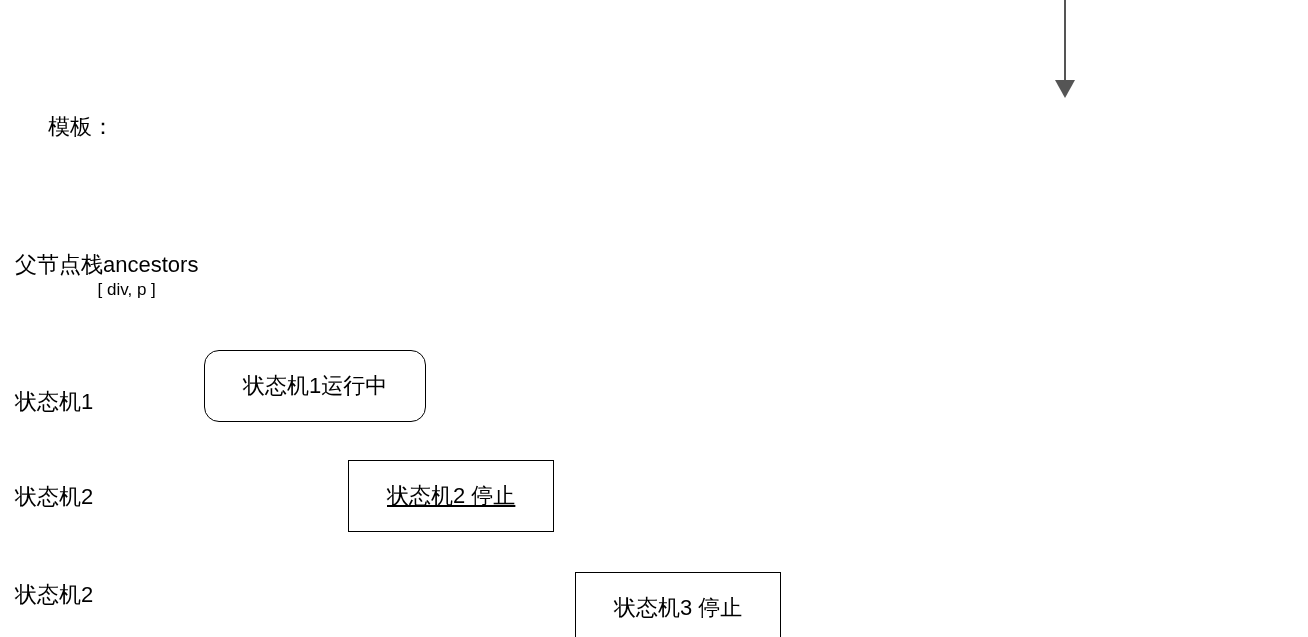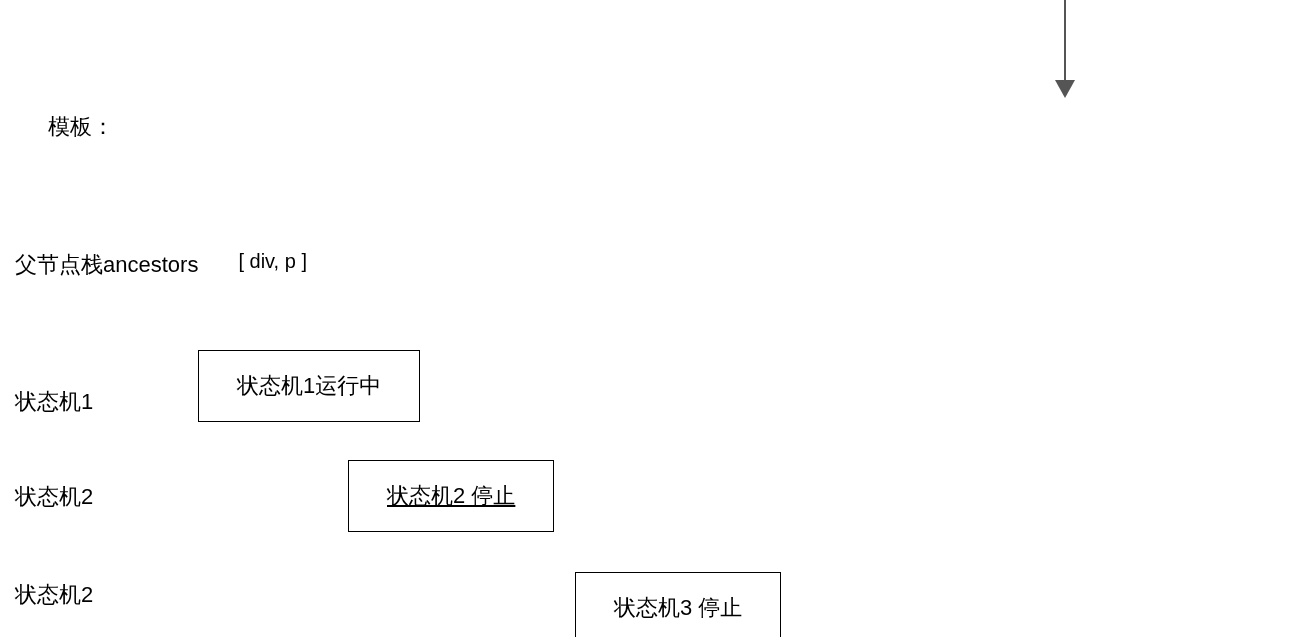--- a/index.html
+++ b/index.html
@@ -55,29 +55,30 @@
     }
     .template-code {
       font-size: 30px;
       font-weight: 700;
       color: #000;
       letter-spacing: 0.5px;
     }
     .row {
       position: absolute;
       display: flex;
-      align-items: flex-start;
+      align-items: center;
+      flex-direction: column;
     }
     .row-label {
       font-size: 22px;
       font-weight: 400;
       color: #000;
     }
     .row-value {
-      font-size: 20px;
+      font-size: 17px;
       font-weight: 400;
       color: #000;
     }
     .ancestors-row {
       top: 250px;
       left: 15px;
     }
     .ancestors-row .row-label {
       margin-right: 40px;
     }
@@ -97,22 +98,23 @@
       border: 1.5px solid #000;
       padding: 20px 38px;
       font-size: 22px;
       color: #000;
       background: #fff;
       text-align: center;
       white-space: nowrap;
     }
     .box-1 {
       position: absolute;
-      left: 198px;
+      left: 204px;
       top: 350px;
+      border-radius: 15px;
     }
     .box-2 {
       position: absolute;
       left: 348px;
       top: 460px;
       text-decoration: underline;
     }
     .box-3 {
       position: absolute;
       left: 575px;

